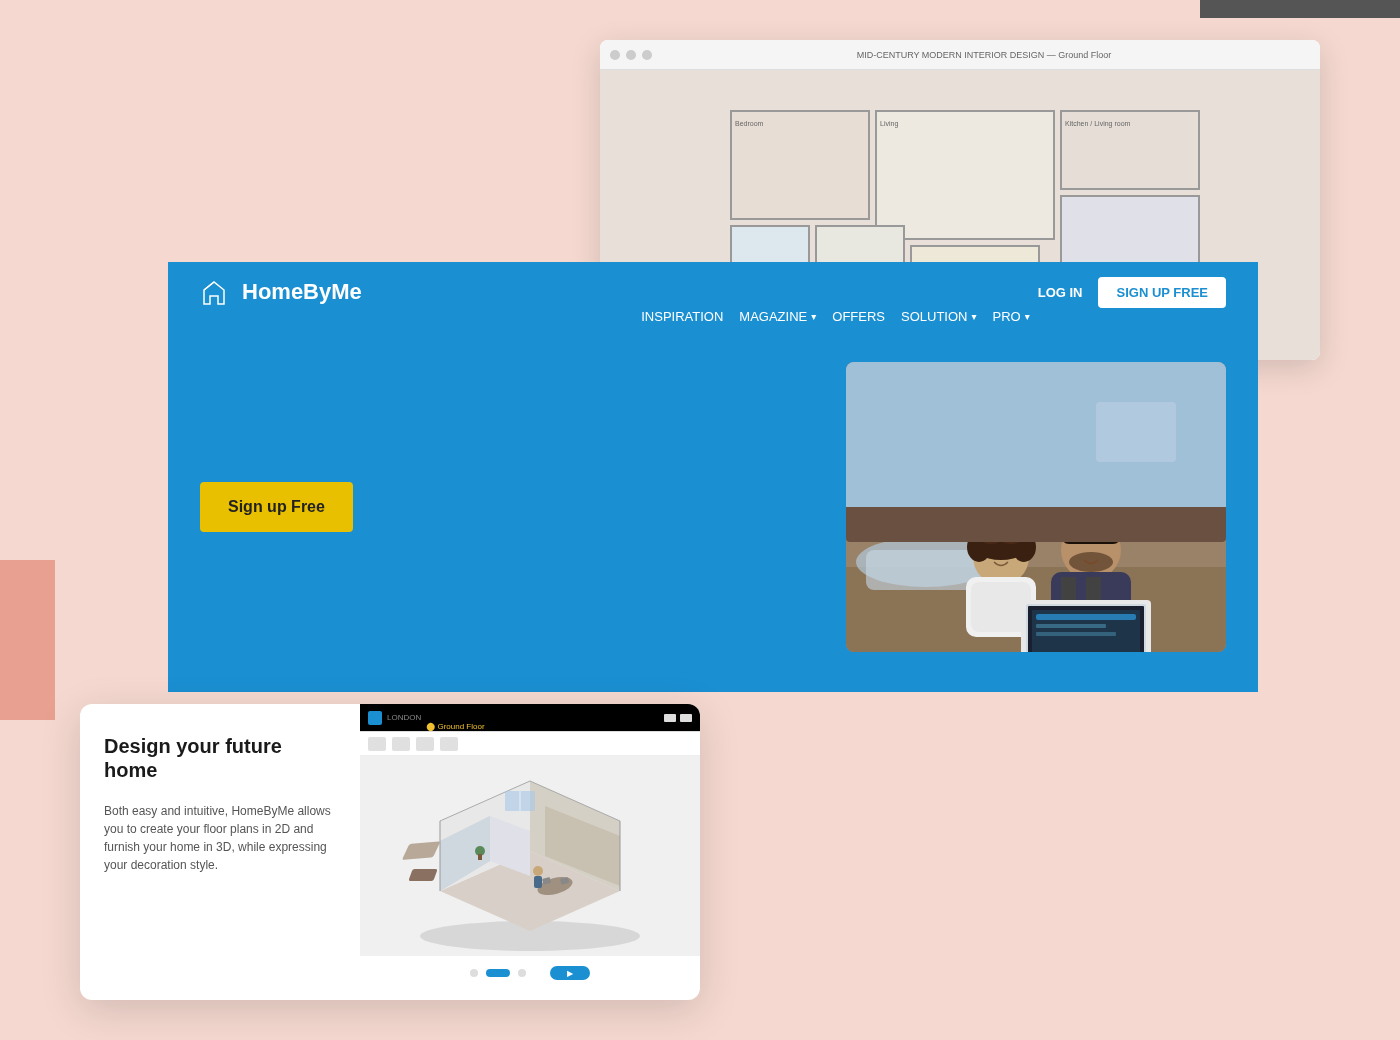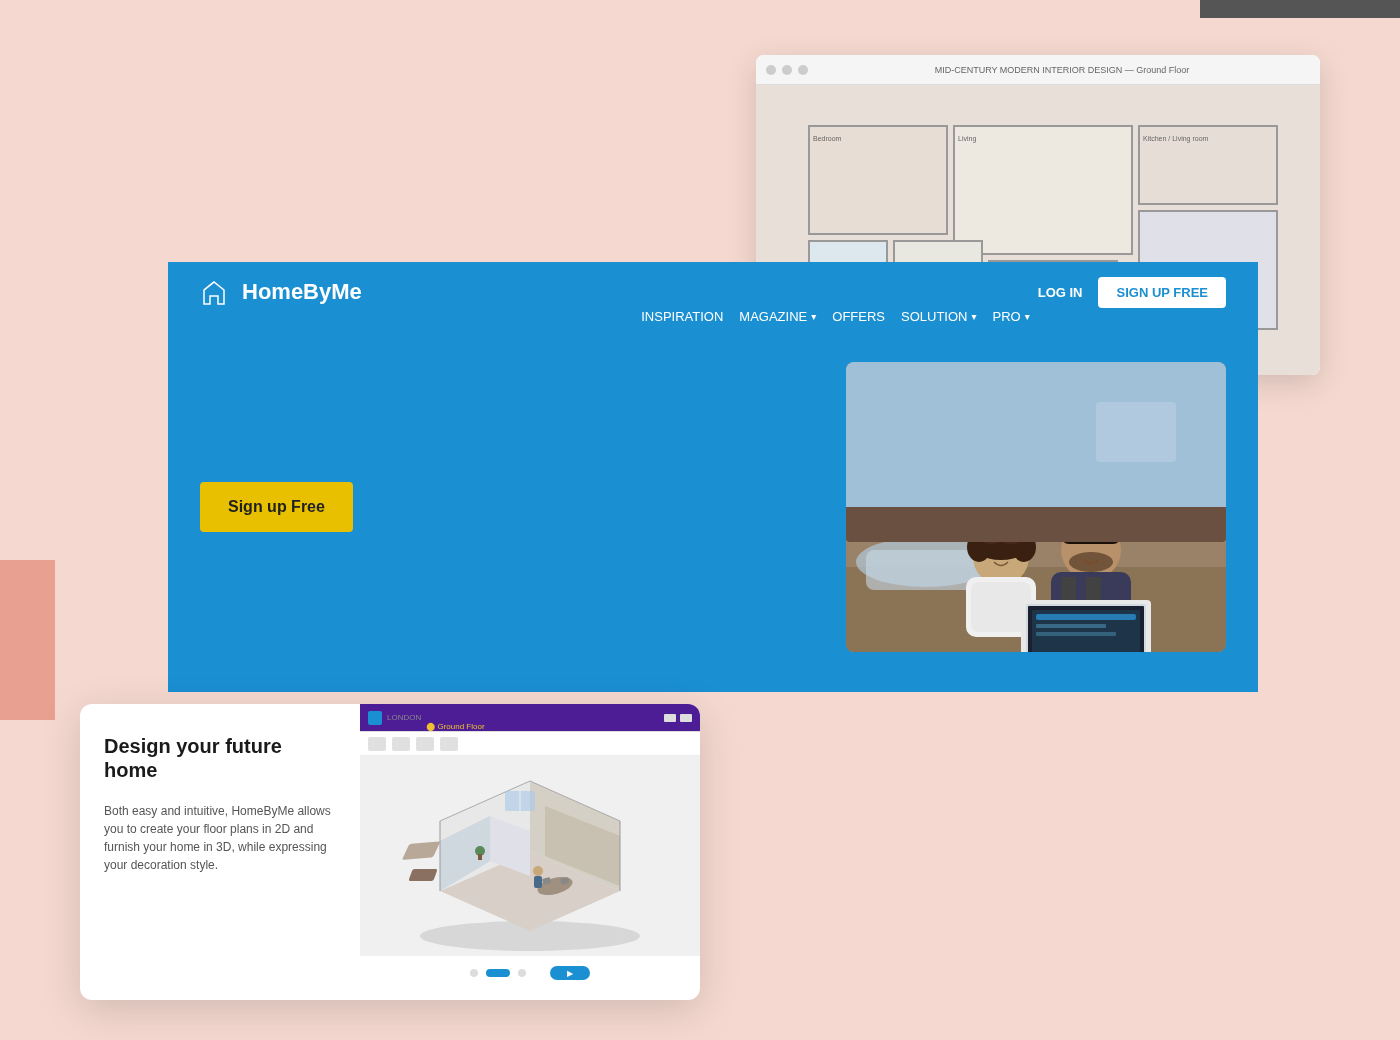--- a/index.html
+++ b/index.html
@@ -39,28 +39,27 @@
       height: 160px;
       background: #e8a090;
       z-index: 1;
     }
 
     
     .top-floorplan {
       position: absolute;
       top: 40px;
       right: 80px;
-      width: 564px;
+      width: 720px;
       height: 320px;
       background: #fff;
       border-radius: 8px;
       box-shadow: 0 8px 30px rgba(0,0,0,0.15);
       z-index: 2;
       overflow: hidden;
-      margin-top: 15px;
     }
     .top-floorplan-bar {
       height: 30px;
       background: #f5f5f5;
       border-bottom: 1px solid #ddd;
       display: flex;
       align-items: center;
       padding: 0 10px;
       gap: 6px;
     }
@@ -254,21 +253,21 @@
       font-size: 12px;
       color: #555;
       line-height: 1.5;
     }
     .bottom-floorplan-preview {
       width: 340px;
       flex-shrink: 0;
     }
     .mini-app-bar {
       height: 28px;
-      background: #4c1d95;
+      background: #000000;
       border-bottom: 1px solid #ddd;
       display: flex;
       align-items: center;
       padding: 0 8px;
       gap: 5px;
     }
     .mini-bar-icon {
       width: 16px;
       height: 16px;
       background: #ccc;

